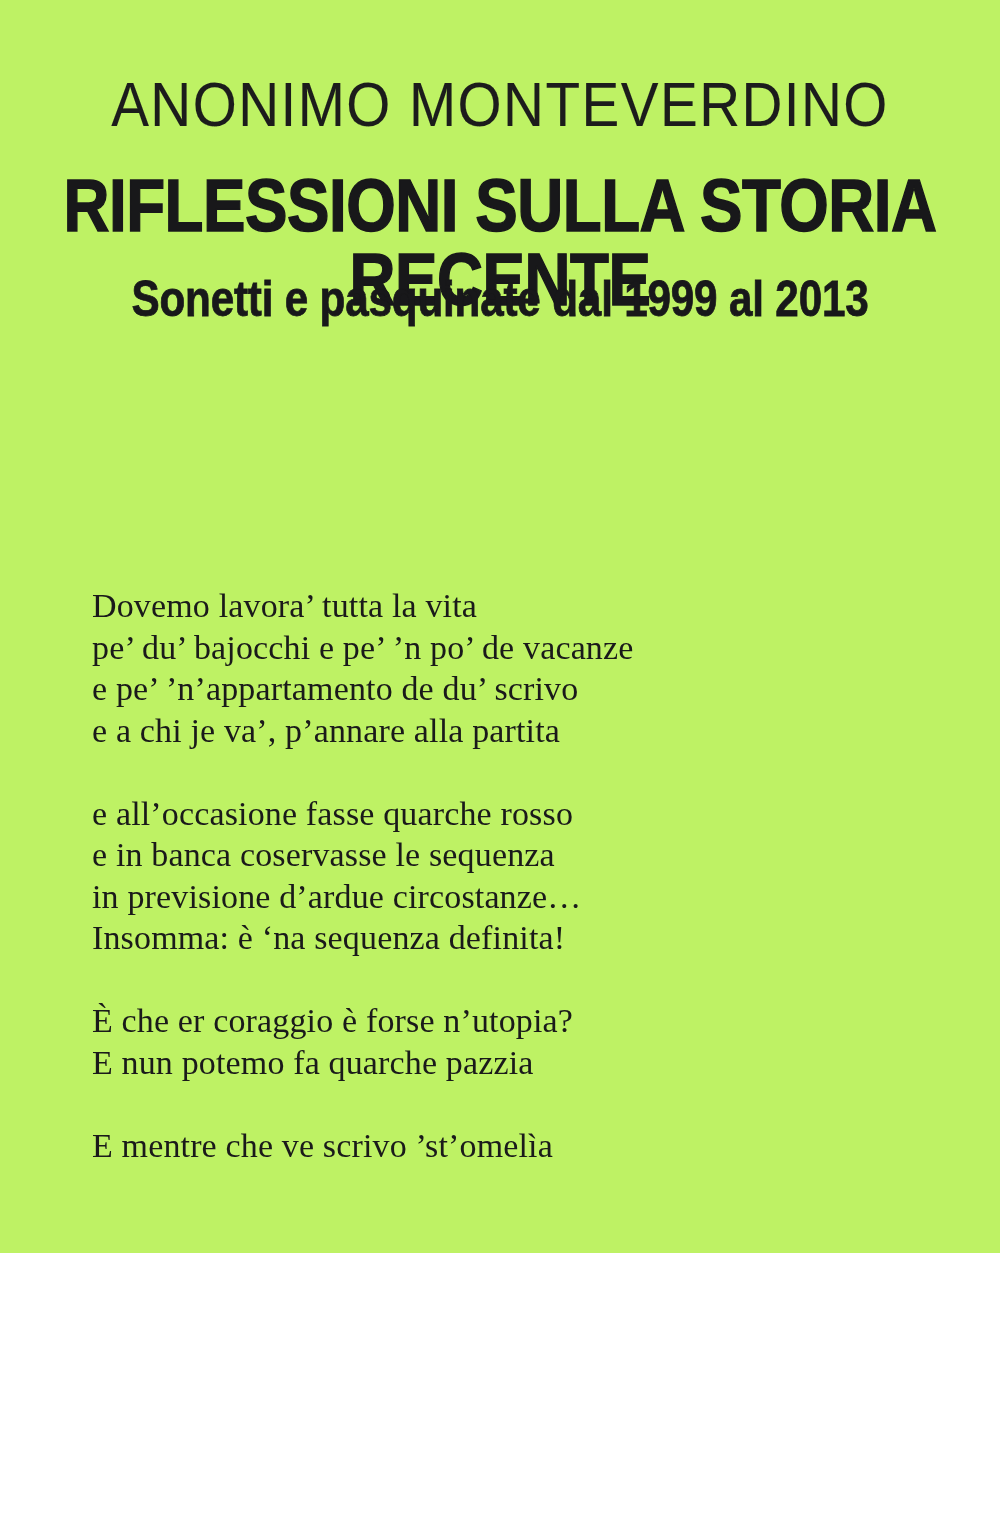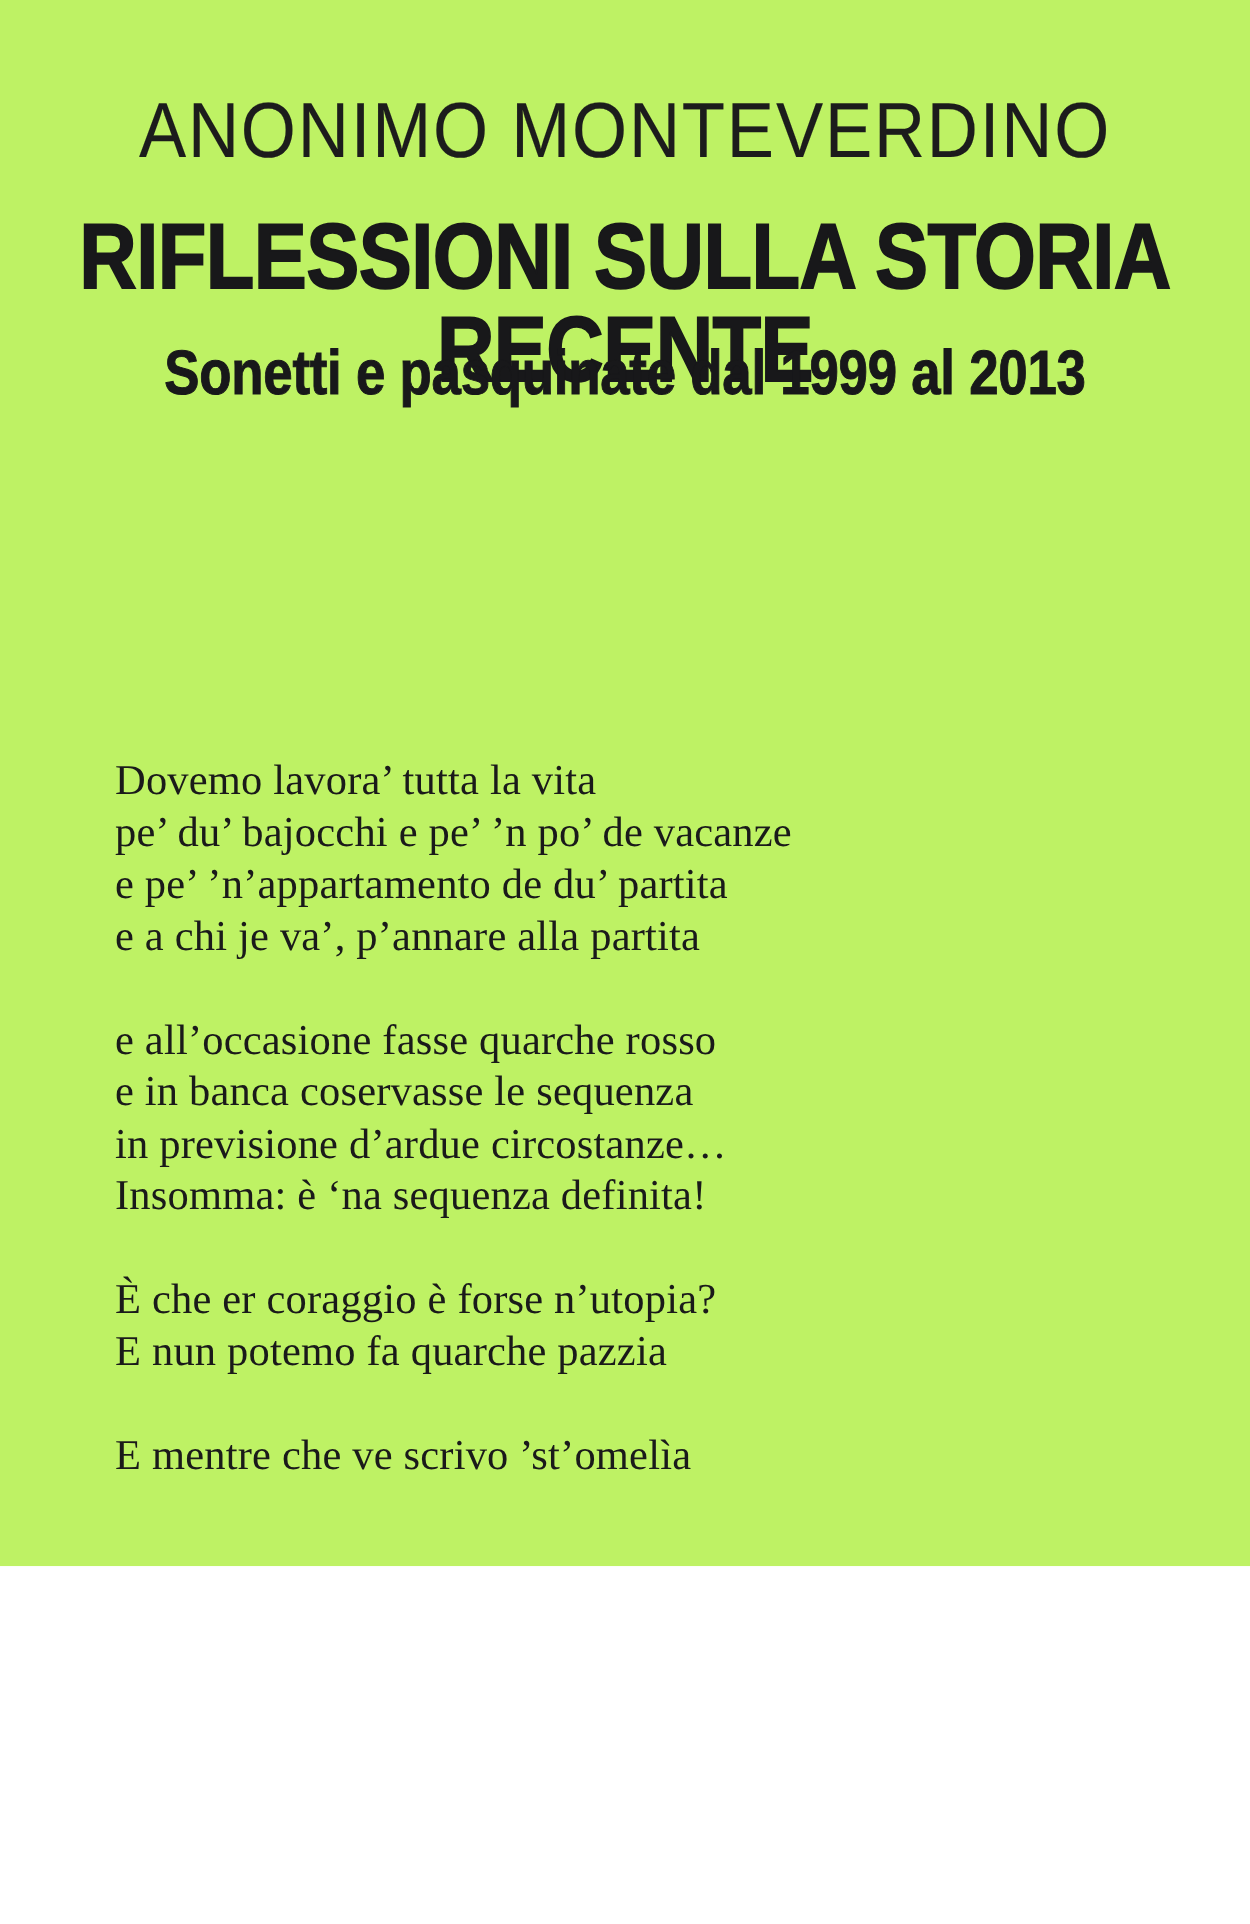--- a/index.html
+++ b/index.html
@@ -67,21 +67,21 @@
     letter-spacing: -0.2px;
     color: #18181a;
     transform: scaleX(0.96) scaleY(1.14);
     transform-origin: center top;
     -webkit-text-stroke: 0.7px #18181a;
   }
 
   
   .poem {
     position: absolute;
-    top: 604px;
+    top: 585px;
     left: 92px;
     width: 700px;
     color: #1a1a1a;
     font-family: "Liberation Serif", serif;
     font-size: 34px;
     line-height: 41.5px;
   }
 
   .stanza {
     margin: 0 0 41.5px 0;
@@ -130,21 +130,21 @@
   <div class="author">ANONIMO MONTEVERDINO</div>
 
   <div class="title">RIFLESSIONI SULLA STORIA RECENTE</div>
 
   <div class="subtitle">Sonetti e pasquinate dal 1999 al 2013</div>
 
   <div class="poem">
     <div class="stanza">
       <div class="poem-line">Dovemo lavora’ tutta la vita</div>
       <div class="poem-line">pe’ du’ bajocchi e pe’ ’n po’ de vacanze</div>
-      <div class="poem-line">e pe’ ’n’appartamento de du’ partita</div>
+      <div class="poem-line">e pe’ ’n’appartamento de du’ scrivo</div>
       <div class="poem-line">e a chi je va’, p’annare alla partita</div>
     </div>
     <div class="stanza">
       <div class="poem-line">e all’occasione fasse quarche rosso</div>
       <div class="poem-line">e in banca coservasse le sequenza</div>
       <div class="poem-line">in previsione d’ardue circostanze…</div>
       <div class="poem-line">Insomma: è ‘na sequenza definita!</div>
     </div>
     <div class="stanza">
       <div class="poem-line">È che er coraggio è forse n’utopia?</div>

